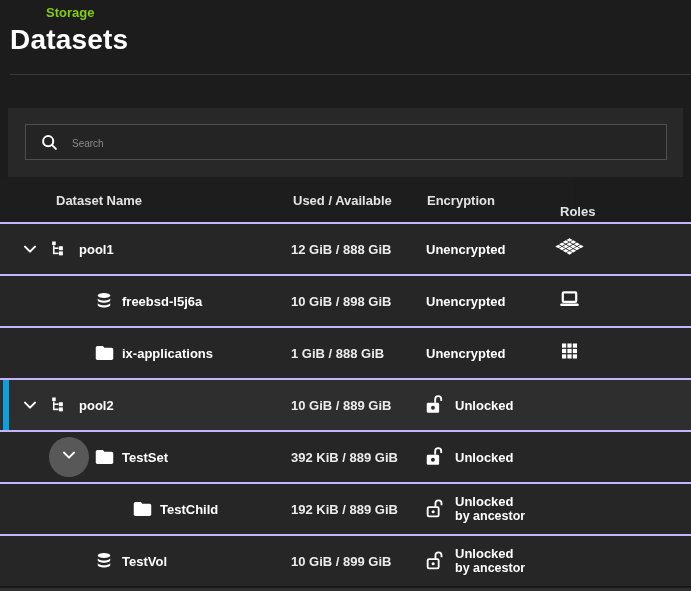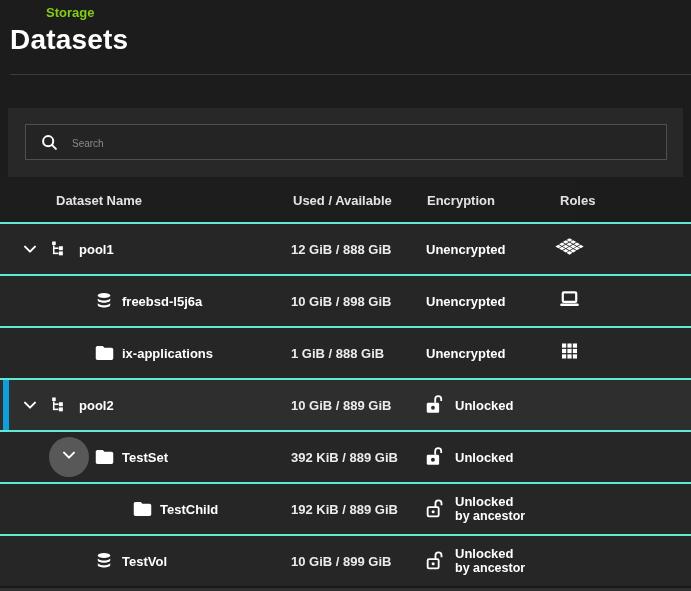--- a/index.html
+++ b/index.html
@@ -16,23 +16,23 @@
   
   .search-panel{position:absolute;left:8px;top:108px;width:675px;height:69px;background:#282828;}
   .search-box{position:absolute;left:17px;top:16px;right:16px;height:36px;background:#242424;border:1px solid #4f4f4f;box-sizing:border-box;}
   .search-icon{position:absolute;left:13px;top:7px;width:21px;height:21px;}
   .search-input{position:absolute;left:44px;top:0;right:6px;height:34px;background:transparent;border:none;outline:none;
     color:#f0abfc;font-size:10px;font-family:"Liberation Sans",sans-serif;}
   .search-input::placeholder{color:#8b8b8b;opacity:1;}
   
   .thead{position:absolute;left:0;top:178px;width:574px;height:44px;background:#1d1d1d;}
   .thead span{position:absolute;top:50%;transform:translateY(-50%);font-size:13px;font-weight:700;color:#e3e3e3;}
-  .th-name{left:56px;} .th-used{left:293px;text-align:right;} .th-enc{left:427px;} .th-roles{left:560px;}
+  .th-name{left:56px;} .th-used{left:293px;text-align:right;} .th-enc{left:427px;} .th-roles{left:560px;margin-top:11px;}
   .tbody{position:absolute;left:0;top:222px;width:691px;}
-  .row{position:relative;width:691px;height:50px;background:#262626;border-top:2px solid #5eead4;}
+  .row{position:relative;width:691px;height:50px;background:#262626;border-top:2px solid #c4b5fd;}
   .row.selected{background:#2e2e2e;}
   .selbar{position:absolute;left:3px;top:0;bottom:0;width:6px;}
   .row .abs{position:absolute;top:50%;transform:translateY(-50%);}
   .expander{width:20px;height:20px;cursor:pointer;}
   .circlebtn{position:absolute;top:50%;transform:translateY(-50%);left:49px;width:40px;height:40px;border-radius:50%;
     background:#585858;display:flex;align-items:center;justify-content:center;cursor:pointer;}
   .circlebtn svg{width:20px;height:20px;}
   .ticon svg{display:block;}
   .dsname{font-size:13px;font-weight:700;color:#fff;white-space:nowrap;}
   .used{left:291px;font-size:13px;font-weight:700;color:#ececec;white-space:nowrap;}

